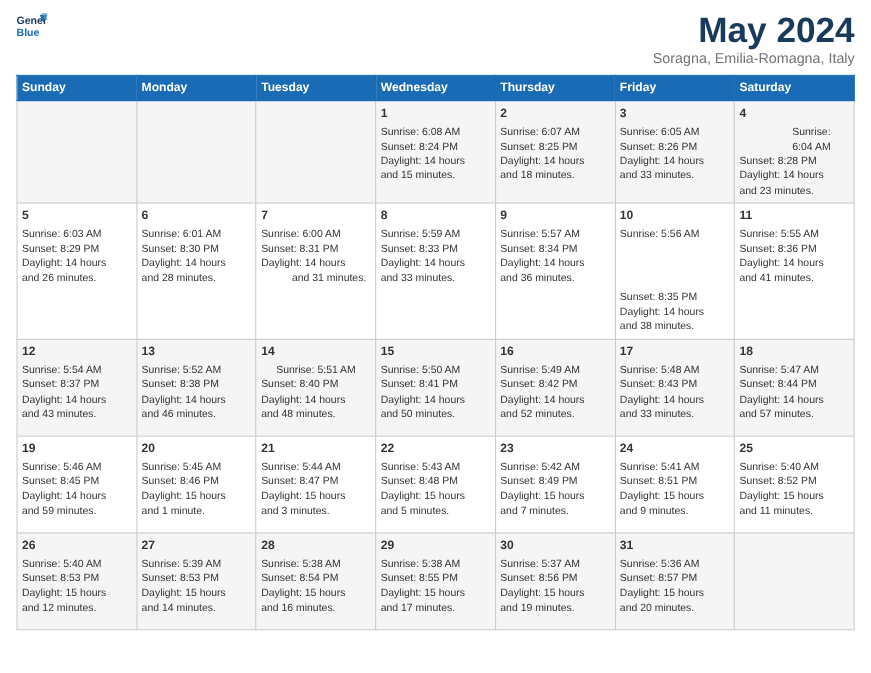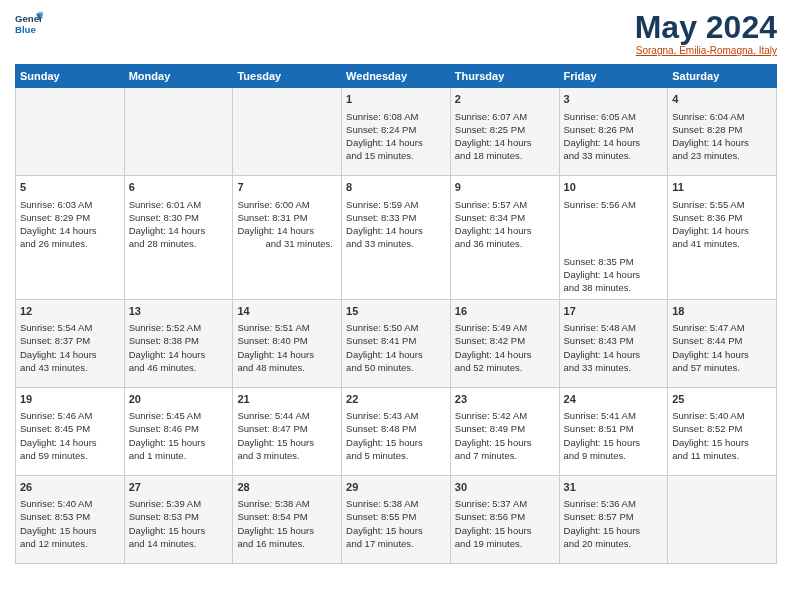--- a/index.html
+++ b/index.html
@@ -34,23 +34,22 @@
     .title-block {
       text-align: right;
     }
     .month-title {
       font-size: 32px;
       font-weight: bold;
       color: #1a3a5c;
       line-height: 1.1;
     }
     .subtitle {
-      font-size: 10px;
-      color: #c2410c;
-      text-decoration: underline;
+      font-size: 13px;
+      color: #737373;
     }
     table {
       width: 100%;
       border-collapse: collapse;
       table-layout: fixed;
     }
     thead tr {
       background: #1a6bb5;
     }
     thead th {
@@ -137,21 +136,21 @@
           </td>
           <td>
             <span class="day-num">3</span>
             <span style="display: block;">Sunrise: 6:05 AM</span>
             <span style="display: block;">Sunset: 8:26 PM</span>
             <span style="display: block;">Daylight: 14 hours</span>
             <span style="display: block;">and 33 minutes.</span>
           </td>
           <td>
             <span class="day-num">4</span>
-            <span style="display: block;">Sunrise: 6:04 AM</span>
+            <span style="display: block; margin-left: 48px;">Sunrise: 6:04 AM</span>
             <span style="display: block;">Sunset: 8:28 PM</span>
             <span style="display: block;">Daylight: 14 hours</span>
             <span style="display: block;">and 23 minutes.</span>
           </td>
         </tr>
         <tr>
           <td>
             <span class="day-num">5</span>
             <span style="display: block;">Sunrise: 6:03 AM</span>
             <span style="display: block;">Sunset: 8:29 PM</span>
@@ -211,21 +210,21 @@
           </td>
           <td>
             <span class="day-num">13</span>
             <span style="display: block;">Sunrise: 5:52 AM</span>
             <span style="display: block;">Sunset: 8:38 PM</span>
             <span style="display: block;">Daylight: 14 hours</span>
             <span style="display: block;">and 46 minutes.</span>
           </td>
           <td>
             <span class="day-num">14</span>
-            <span style="display: block;">Sunrise: 5:51 AM</span>
+            <span style="display: block; text-align: center;">Sunrise: 5:51 AM</span>
             <span style="display: block;">Sunset: 8:40 PM</span>
             <span style="display: block;">Daylight: 14 hours</span>
             <span style="display: block;">and 48 minutes.</span>
           </td>
           <td>
             <span class="day-num">15</span>
             <span style="display: block;">Sunrise: 5:50 AM</span>
             <span style="display: block;">Sunset: 8:41 PM</span>
             <span style="display: block;">Daylight: 14 hours</span>
             <span style="display: block;">and 50 minutes.</span>

